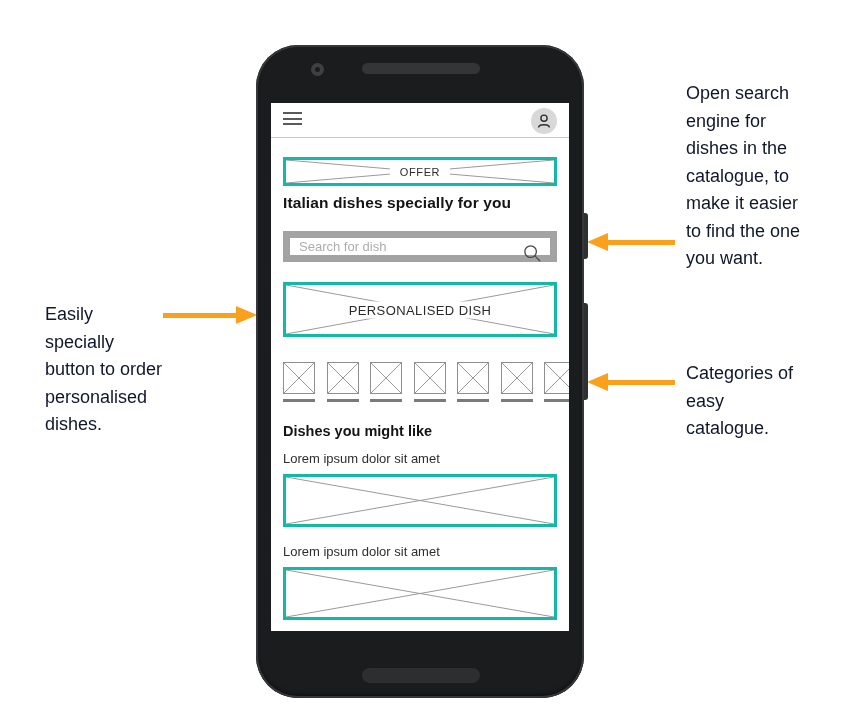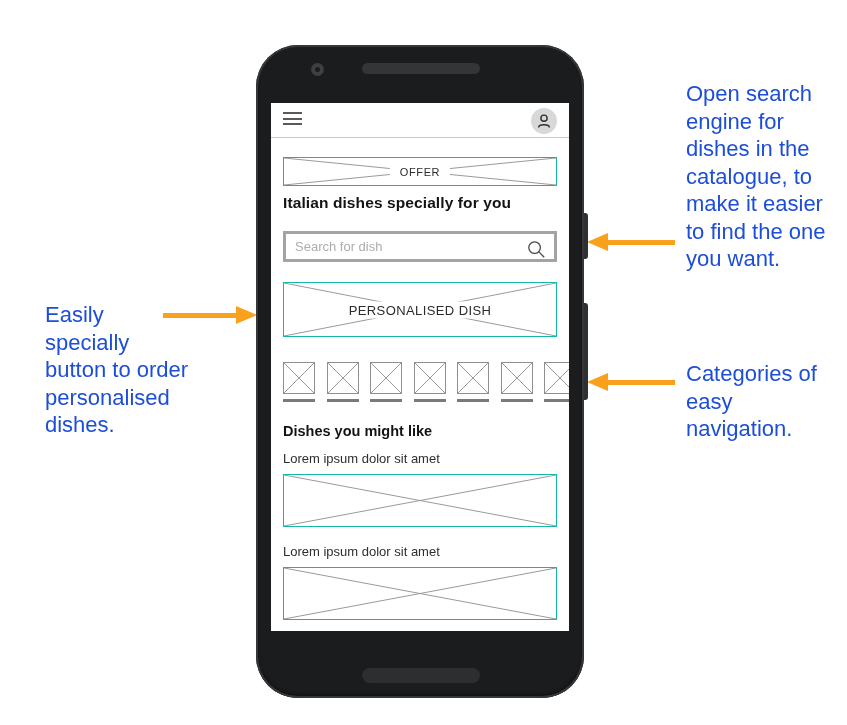--- a/index.html
+++ b/index.html
@@ -2,23 +2,23 @@
 <html><head>
 <meta charset="utf-8">
 <style>
   * { margin: 0; padding: 0; box-sizing: border-box; }
   html, body { width: 847px; height: 725px; background: #ffffff; overflow: hidden; }
   body { font-family: "Liberation Sans", sans-serif; position: relative; }
 
   
   .note {
     position: absolute;
-    font-size: 22px;
+    font-size: 18px;
     line-height: 27.5px;
-    color: #1d4ed8;
+    color: #0f172a;
     width: 160px;
   }
   .note-left  { left: 25px;  top: 301px; margin-left: 20px; }
   .note-right-top    { left: 686px; top: 80px;  }
   .note-right-bottom { left: 686px; top: 360px; }
 
   
   .arrow { position: absolute; }
   .arrow .shaft {
     position: absolute; height: 5px; background: #F9A11C; top: 7px;
@@ -84,21 +84,21 @@
     display: block; height: 2px; background: #5A5A5A; margin-bottom: 3.5px;
   }
   .avatar {
     position: absolute; right: 12px; top: 5px; width: 26px; height: 26px;
     border-radius: 50%; background: #D8D8D8;
     display: flex; align-items: center; justify-content: center; cursor: pointer;
   }
 
   .wirebox {
     position: absolute; left: 12px; width: 274px;
-    border: 1px solid #14b8a6; background: #fff;
+    border: 3px solid #14b8a6; background: #fff;
   }
   .wirebox svg.xlines { position: absolute; inset: 0; width: 100%; height: 100%; }
   .wirebox svg.xlines line { stroke: #9A9A9A; stroke-width: 1; vector-effect: non-scaling-stroke; }
   .wirebox .boxlabel {
     position: absolute; left: 50%; top: 50%; transform: translate(-50%, -50%);
     background: #fff; padding: 1px 10px; white-space: nowrap;
     color: #2B2B2B; letter-spacing: 0.6px;
   }
 
   #offer-box { top: 54px; height: 29px; cursor: pointer; }
@@ -111,21 +111,21 @@
     position: absolute; left: 12px; top: 91px; font-size: 15.5px; font-weight: bold;
     color: #141414; letter-spacing: 0.1px;
   }
   .heading2 {
     position: absolute; left: 12px; top: 320px; font-size: 14.5px; font-weight: bold;
     color: #141414;
   }
 
   .search-box {
     position: absolute; left: 12px; top: 128px; width: 274px; height: 31px;
-    border: 3px solid #a3a3a3; background: #fff;
+    border: 7px solid #a3a3a3; background: #fff;
   }
   .search-box input {
     position: absolute; left: 0; top: 0; width: 100%; height: 100%;
     border: none; outline: none; padding: 0 34px 0 9px;
     font-family: "Liberation Sans", sans-serif; font-size: 13px; color: #333;
   }
   .search-box input::placeholder { color: #ADADAD; }
   .search-icon { position: absolute; right: 8px; top: 6px; cursor: pointer; }
 
   .categories {
@@ -163,21 +163,21 @@
     <div>engine for</div>
     <div>dishes in the</div>
     <div>catalogue, to</div>
     <div>make it easier</div>
     <div>to find the one</div>
     <div>you want.</div>
   </div>
 <div class="note note-right-bottom">
     <div>Categories of</div>
     <div>easy</div>
-    <div>navigation.</div>
+    <div>catalogue.</div>
   </div>
 
 <div id="arrow-left" class="arrow arrow-right-dir">
   <div class="shaft"></div>
     <div class="head"></div>
 </div>
 <div id="arrow-r1" class="arrow arrow-left-dir">
   <div class="shaft"></div>
     <div class="head"></div>
 </div>

